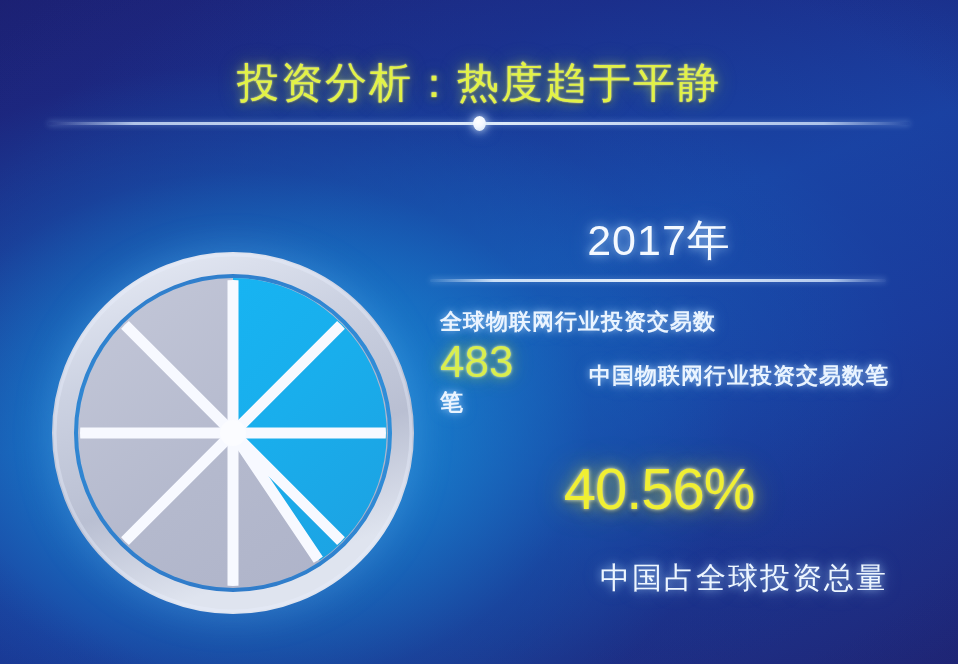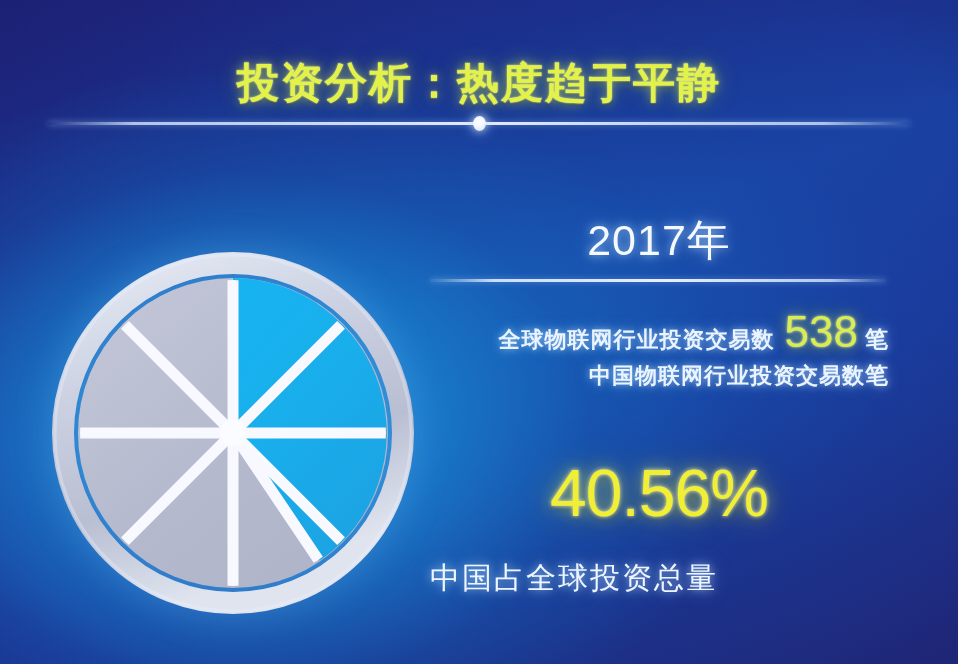--- a/index.html
+++ b/index.html
@@ -29,21 +29,21 @@
   }
 
   
   .title {
     position: absolute;
     top: 55px;
     left: 0;
     width: 958px;
     text-align: center;
     font-size: 42px;
-    font-weight: bold;
+    font-weight: normal;
     letter-spacing: 2px;
     color: #e2f246;
     text-shadow:
       0 0 2px rgba(255,255,200,0.95),
       0 0 10px rgba(210,240,70,0.60),
       0 0 22px rgba(190,230,60,0.35),
       0 2px 3px rgba(10,20,60,0.55);
     z-index: 4;
   }
 
@@ -121,21 +121,21 @@
   .stat-row {
     position: absolute;
     left: 430px;
     width: 458px;
     display: flex;
     align-items: baseline;
     justify-content: flex-end;
     white-space: nowrap;
     z-index: 4;
   }
-  .stat-row.r1 { top: 307px; }
+  .stat-row.r1 { top: 307px; flex-direction: column; }
   .stat-row.r2 { top: 360px; }
 
   .stat-label {
     font-size: 22px;
     font-weight: bold;
     color: #eaf4ff;
     letter-spacing: 1px;
     text-shadow: 0 0 7px rgba(180,220,255,0.70), 0 0 16px rgba(140,200,255,0.40);
   }
   .stat-value {
@@ -155,37 +155,37 @@
     color: #eaf4ff;
     text-shadow: 0 0 7px rgba(180,220,255,0.70), 0 0 16px rgba(140,200,255,0.40);
   }
 
   .headline {
     position: absolute;
     left: 430px;
     top: 455px;
     width: 458px;
     text-align: center;
-    font-size: 66px;
+    font-size: 58px;
     font-weight: normal;
     color: #f0ef33;
     letter-spacing: -1px;
     text-shadow:
       0 0 4px rgba(255,255,200,0.9),
       0 0 16px rgba(235,240,60,0.62),
       0 0 34px rgba(210,225,50,0.38),
       0 3px 5px rgba(10,20,60,0.35);
     z-index: 4;
   }
   .headline-caption {
     position: absolute;
     left: 430px;
     top: 558px;
     width: 458px;
-    text-align: left;
+    text-align: right;
     font-size: 30px;
     color: #edf6ff;
     letter-spacing: 2px;
     text-shadow: 0 0 9px rgba(185,222,255,0.75), 0 0 20px rgba(145,202,255,0.42);
     z-index: 4;
   }
 </style>
 </head>
 <body>
 
@@ -244,21 +244,21 @@
 
       <circle cx="181" cy="181" r="13" fill="#fbfcff"></circle>
     </svg>
   </div>
 
   <div class="year">2017年</div>
   <div class="year-divider"></div>
 
   <div class="stat-row r1">
     <span class="stat-label">全球物联网行业投资交易数</span>
-    <span class="stat-value">538</span>
+    <span class="stat-value">483</span>
     <span class="stat-unit">笔</span>
   </div>
 
   <div class="stat-row r2">
     <span class="stat-label">中国物联网行业投资交易数</span>
     <span class="stat-unit">笔</span>
   </div>
 
   <div class="headline">40.56%</div>
   <div class="headline-caption">中国占全球投资总量</div>

